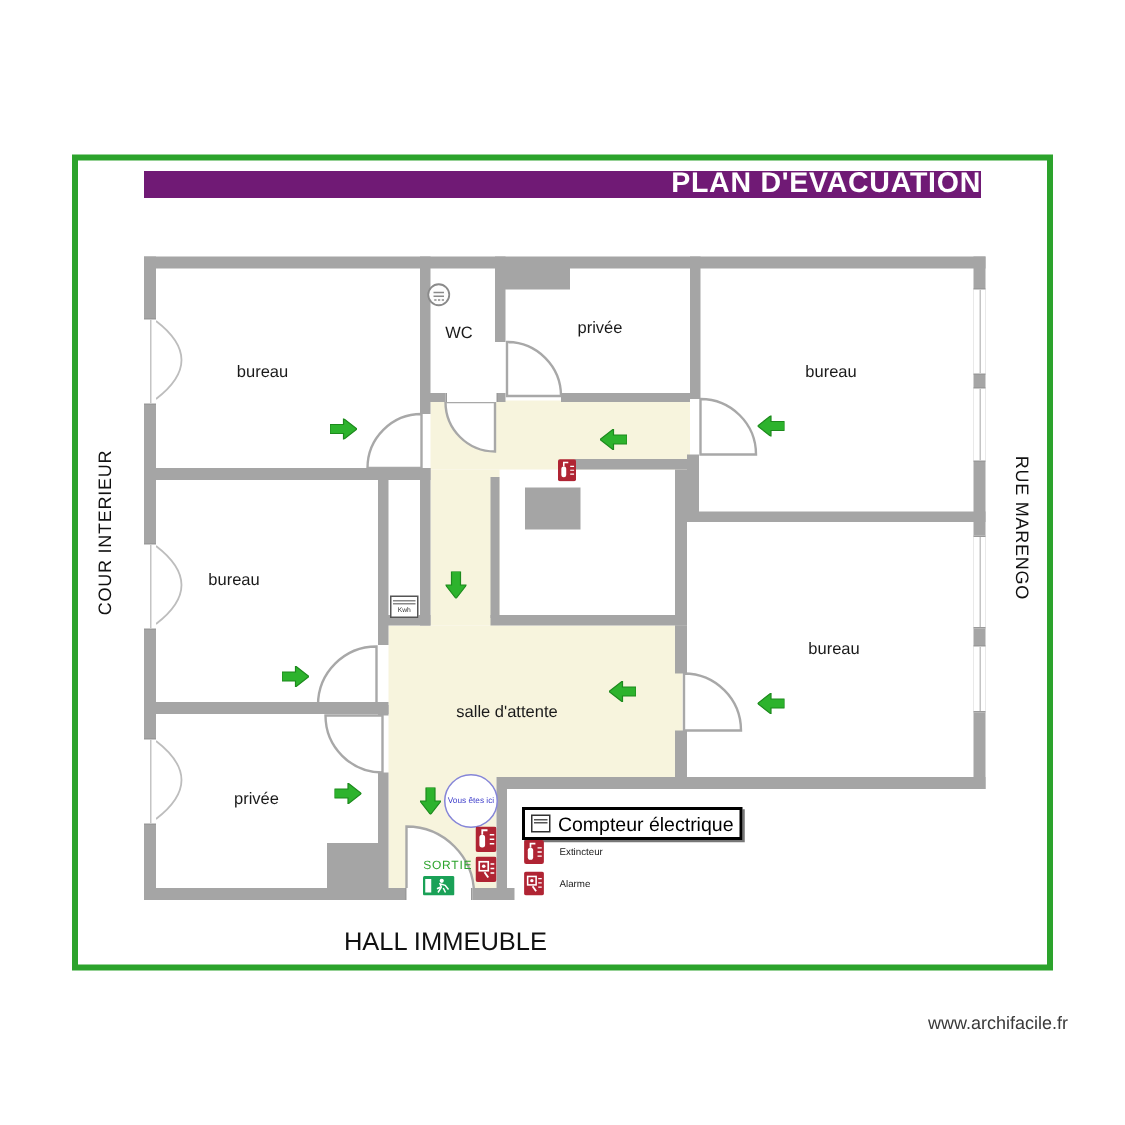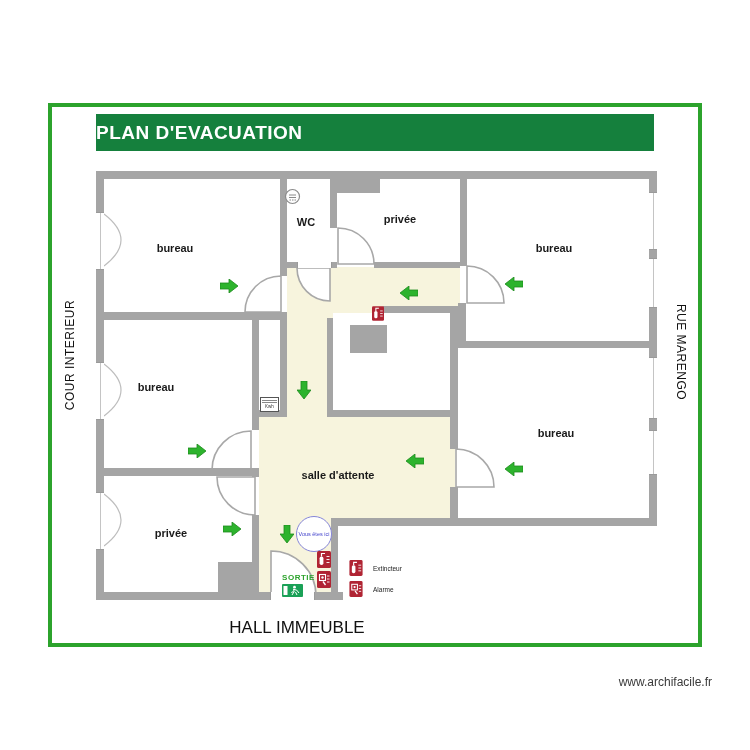--- a/index.html
+++ b/index.html
@@ -1,39 +1,39 @@
 <!DOCTYPE html>
 <html><head>
 <meta charset="utf-8">
 <style>
   html,body{margin:0;padding:0;background:#ffffff;}
   #stage{position:relative;width:750px;height:750px;background:#fff;overflow:hidden;
          font-family:"Liberation Sans",sans-serif;}
   .abs{position:absolute;}
   #frame{position:absolute;left:48px;top:103px;width:646px;height:536px;border:4px solid #2ca32c;}
-  #banner{position:absolute;left:96px;top:114px;width:558px;height:37px;background:#15803d;
-          display:flex;align-items:center;justify-content:flex-start;}
+  #banner{position:absolute;left:96px;top:114px;width:558px;height:18px;background:#701a75;
+          display:flex;align-items:center;justify-content:flex-end;}
   #banner .t{color:#ffffff;font-size:19px;font-weight:bold;letter-spacing:.5px;}
   .cream{position:absolute;background:#f7f4dd;}
   .wall{position:absolute;background:#a5a5a5;}
   .win{position:absolute;background:#ffffff;}
   .win.v{border-top:1px solid #9a9a9a;border-bottom:1px solid #9a9a9a;}
   .win.v::after{content:"";position:absolute;left:50%;top:0;bottom:0;width:1px;background:#c4c4c4;}
   .win.h{border-left:1px solid #9a9a9a;border-right:1px solid #9a9a9a;}
-  .lbl{position:absolute;transform:translate(-50%,-50%);font-size:11px;font-weight:700;
+  .lbl{position:absolute;transform:translate(-50%,-50%);font-size:11px;font-weight:400;
        color:#1a1a1a;white-space:nowrap;}
   .sidelbl{position:absolute;transform:translate(-50%,-50%) rotate(-90deg);font-size:12px;color:#111;
        white-space:nowrap;letter-spacing:.5px;}
   .sidelbl.cw{transform:translate(-50%,-50%) rotate(90deg);}
   .bottomlbl{position:absolute;transform:translate(-50%,-50%);font-size:17px;color:#111;white-space:nowrap;}
   .arrow{position:absolute;width:18px;height:14px;}
   .youhere{position:absolute;left:296px;top:516px;width:34px;height:34px;border-radius:50%;
        border:1.5px solid #8585d8;background:#fff;display:flex;align-items:center;justify-content:center;
        font-size:5.5px;color:#3e3ecb;white-space:nowrap;}
-  .sortie{position:absolute;transform:translate(-50%,-50%);font-size:8px;font-weight:bold;color:#2ca32c;
+  .sortie{position:absolute;transform:translate(-50%,-50%);font-size:8px;font-weight:normal;color:#2ca32c;
        letter-spacing:.5px;padding-left:13px;}
   .kwh{position:absolute;left:260px;top:397px;width:19px;height:15px;background:#fff;border:1.5px solid #555;
        box-sizing:border-box;font-size:4.5px;color:#333;text-align:center;}
   .kwh .ln{height:1px;background:#888;margin:1.5px 1px 0 1px;}
   .kwh .tx{margin-top:1px;}
   #legendbox{position:absolute;left:348px;top:538px;width:135px;height:18px;background:#fff;
        border:2px solid #000;box-shadow:1.5px 1.5px 0 0 #777;display:flex;align-items:center;gap:5px;
        padding:0 4px;box-sizing:content-box;}
   #legendbox .meter{width:24px;height:12px;border:1.5px solid #333;box-sizing:border-box;background:#fff;}
   #legendbox .meter .ln{height:1px;background:#555;margin:1.5px 1px 0 1px;}
@@ -190,20 +190,27 @@
   </svg>
 
   <div class="sortie" style="left:292px;top:577px;">SORTIE</div>
   <svg class="abs" style="left:282px;top:584px;" width="21" height="13" viewBox="0 0 21 13">
     <rect width="21" height="13" rx="1" fill="#1aa157"></rect>
     <rect x="1.5" y="2" width="4" height="9" fill="#ffffff"></rect>
     <circle cx="12.5" cy="3.2" r="1.4" fill="#fff"></circle>
     <path d="M10,11 l2.2,-3.5 l-0.8,-2.3 l3.4,1 l2.2,2.8 M11.5,7.5 l-2.2,1 M13.5,8 l1.5,3" stroke="#fff" stroke-width="1" fill="none"></path>
   </svg>
 
+  <div id="legendbox">
+    <div class="meter">
+      <div class="ln"></div>
+      <div class="ln"></div>
+    </div>
+    <div class="txt">Compteur électrique</div>
+  </div>
   <div class="legrow" style="left:347px;top:560px;">
     <svg width="18" height="16" viewBox="0 0 14 17">
       <rect width="14" height="17" rx="1.5" fill="#b02433"></rect>
       <rect x="2.6" y="5.5" width="3.8" height="8.5" rx="1.8" fill="#fff"></rect>
       <path d="M4.5,5.5 V2.5 H8" stroke="#fff" stroke-width="1.2" fill="none"></path>
       <path d="M9.5,5.5 h3 M9.5,8.5 h3 M9.5,11.5 h3" stroke="#fff" stroke-width="0.9"></path>
     </svg>
     <span class="txt">Extincteur</span>
   </div>
   <div class="legrow" style="left:347px;top:581px;">

